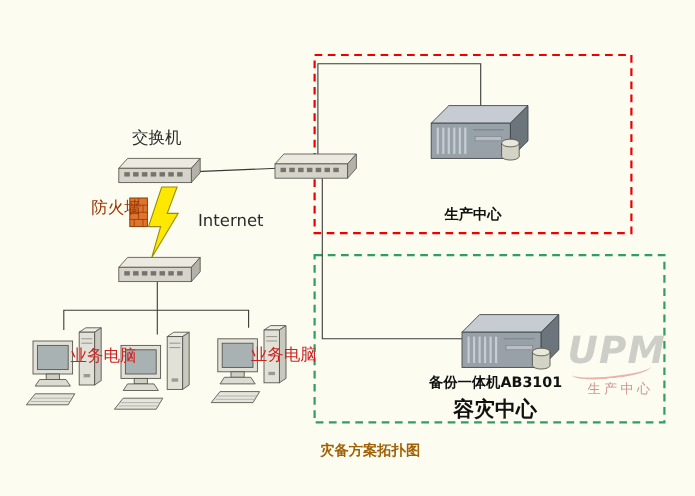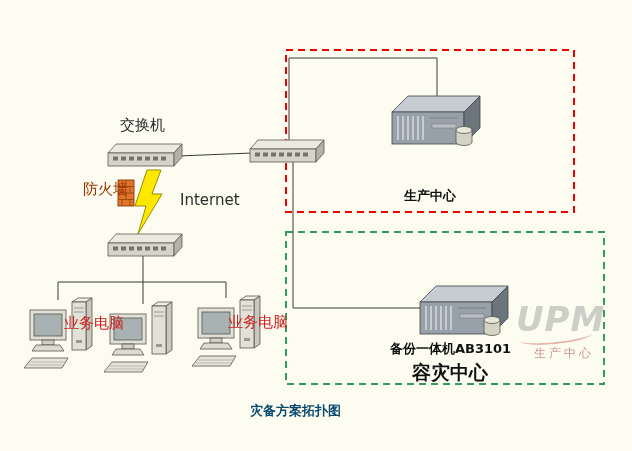--- a/index.html
+++ b/index.html
@@ -17,21 +17,21 @@
   .ctr  { text-align:center; }
   .lbl-switch      { left:120px; top:117px; }
   .lbl-firewall    { left:83px;  top:181px; color:#993300; }
   .lbl-internet    { left:180px; top:192px; }
   .lbl-pc-business { left:16px;  top:315px;margin-left:48px; }
   .lbl-pc-office   { left:228px; top:314px; }
   .lbl-prod-server   { left:358px; top:166px; width:145px; font-size:11px; }
   .lbl-prod-zone     { left:380px; top:189px; width:100px; font-size:13px; }
   .lbl-backup-server { left:378px; top:342px; width:145px; font-size:13px; }
   .lbl-dr-zone       { left:400px; top:362px; width:100px; font-size:19px; }
-  .diagram-title     { left:250px; top:404px; width:132px; font-size:13px; font-weight:bold; color:#0c4a6e; text-align:left; }
+  .diagram-title     { left:250px; top:404px; width:132px; font-size:13px; font-weight:bold; color:#a16207; text-align:right; }
   .watermark-logo {
     left:516px; top:300px; font-size:34px; font-weight:bold; font-style:italic;
     color:rgba(160,160,160,0.5); letter-spacing:1px;
   }
   .watermark-swoosh {
     position:absolute; left:520px; top:330px; width:72px; height:12px;
     border-bottom:2px solid rgba(205,70,70,0.4); border-radius:50%;
     transform:rotate(-6deg);
   }
   .watermark-company {

